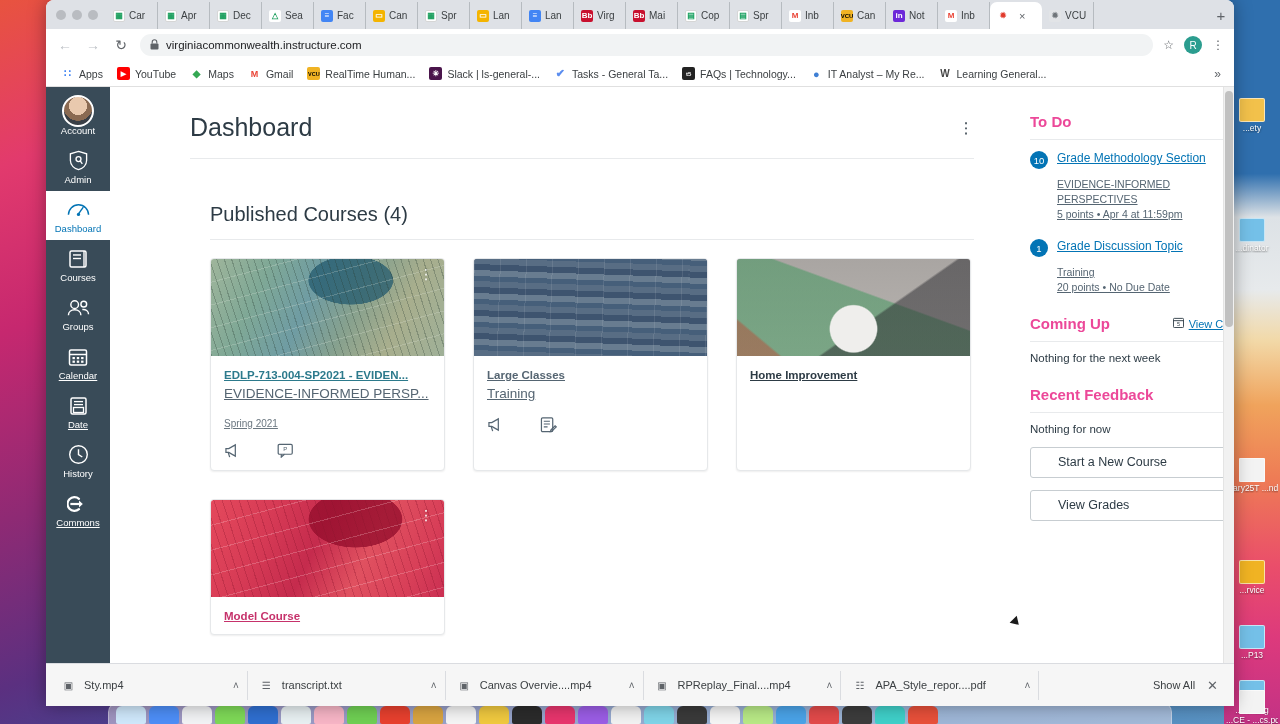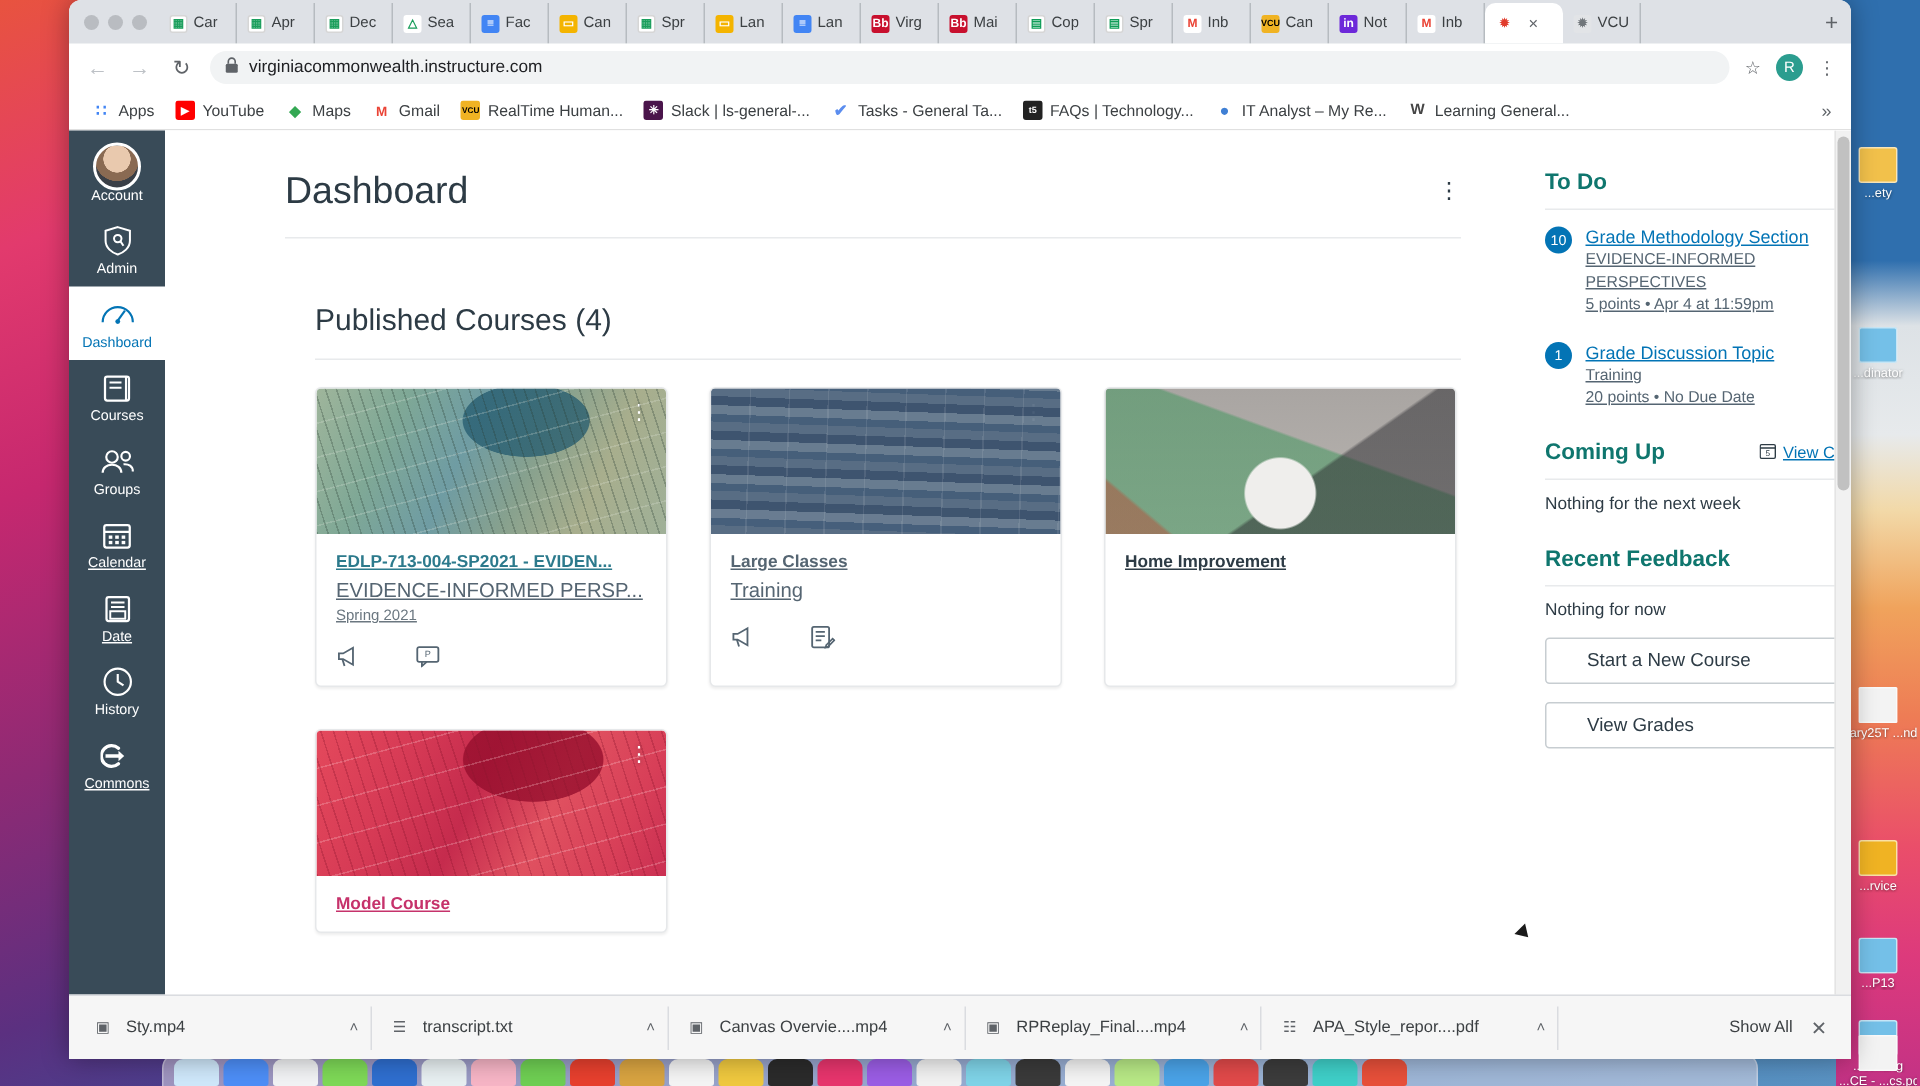--- a/index.html
+++ b/index.html
@@ -209,21 +209,21 @@
     position: absolute; top: 13px; right: 13px;
     color: #fff; font-size: 14px; line-height: 5px; text-align: center;
     width: 12px; text-shadow: 0 0 3px rgba(0,0,0,.4);
   }
   .card-body { padding: 11px 13px 9px; }
   .card-code { font-size: 11.5px; font-weight: bold; text-decoration: underline;
                display: block; line-height: 17px; }
   .card-name { font-size: 13.5px; text-decoration: underline; display: block;
                line-height: 19px; color:#556572; }
   .card-term { font-size: 10px; color: #6b7780; text-decoration: underline;
-               display: block; margin-top: 2px; }
+               display: block; margin-top: 15px; }
   .card-icons { display: flex; gap: 36px; margin-top: 14px; color: #556572; }
   .card-icons span { font-size: 14px; }
 
   
   .img-aerial {
     background:
       radial-gradient(ellipse 70px 40px at 60% 22%, rgba(35,90,110,.75) 0 60%, transparent 61%),
       linear-gradient(115deg, #9fb59b 0%, #7fa896 22%, #6f9ca3 42%, #87a18e 60%, #a8ae8d 78%, #9fb098 100%);
   }
   .img-aerial::after {
@@ -263,33 +263,33 @@
     content:''; position:absolute; inset:0;
     background:
       repeating-linear-gradient(72deg, rgba(140,20,45,.3) 0 1px, transparent 1px 8px),
       repeating-linear-gradient(165deg, rgba(255,210,215,.25) 0 1px, transparent 1px 24px);
   }
 
   
   #todo {
     position: absolute; left: 920px; top: 26px; width: 230px;
   }
-  .sb-head { font-size: 15px; font-weight: bold; color: #0f766e; }
+  .sb-head { font-size: 15px; font-weight: bold; color: #ec4899; }
   .sb-rule { height: 1px; background: #e8eaec; margin: 9px 0 10px; }
   .todo-item { display: flex; gap: 9px; margin-bottom: 16px; position: relative; }
   .todo-badge {
     width: 18px; height: 18px; border-radius: 50%; background: #0374b5;
     color: #fff; font-size: 9.5px; display: flex; align-items: center;
     justify-content: center; flex: 0 0 auto; margin-top: 1px;
   }
   .todo-text { flex: 1; padding-right: 14px; }
   .todo-link { color: #0374b5; font-size: 12px; line-height: 16px;
                text-decoration: underline; display: block; }
   .todo-course { color: #556572; font-size: 10.5px; line-height: 15px;
-                 text-decoration: underline; display: block; }
+                 text-decoration: underline; display: block; margin-top: 11px; }
   .todo-meta { color: #556572; font-size: 10.5px; line-height: 15px;
                text-decoration: underline; display: block; }
 
   .sb-row { display: flex; align-items: center; }
   .sb-row .sb-head { flex: 0 0 auto; }
   #view-cal { margin-left: auto; display: flex; align-items: center; gap: 5px;
               color: #0374b5; font-size: 11px; text-decoration: underline; }
   .cal-ico { font-size: 12px; color:#2d3b45; }
   .sb-empty { font-size: 11.5px; color: #2d3b45; }
   .sb-btn {

